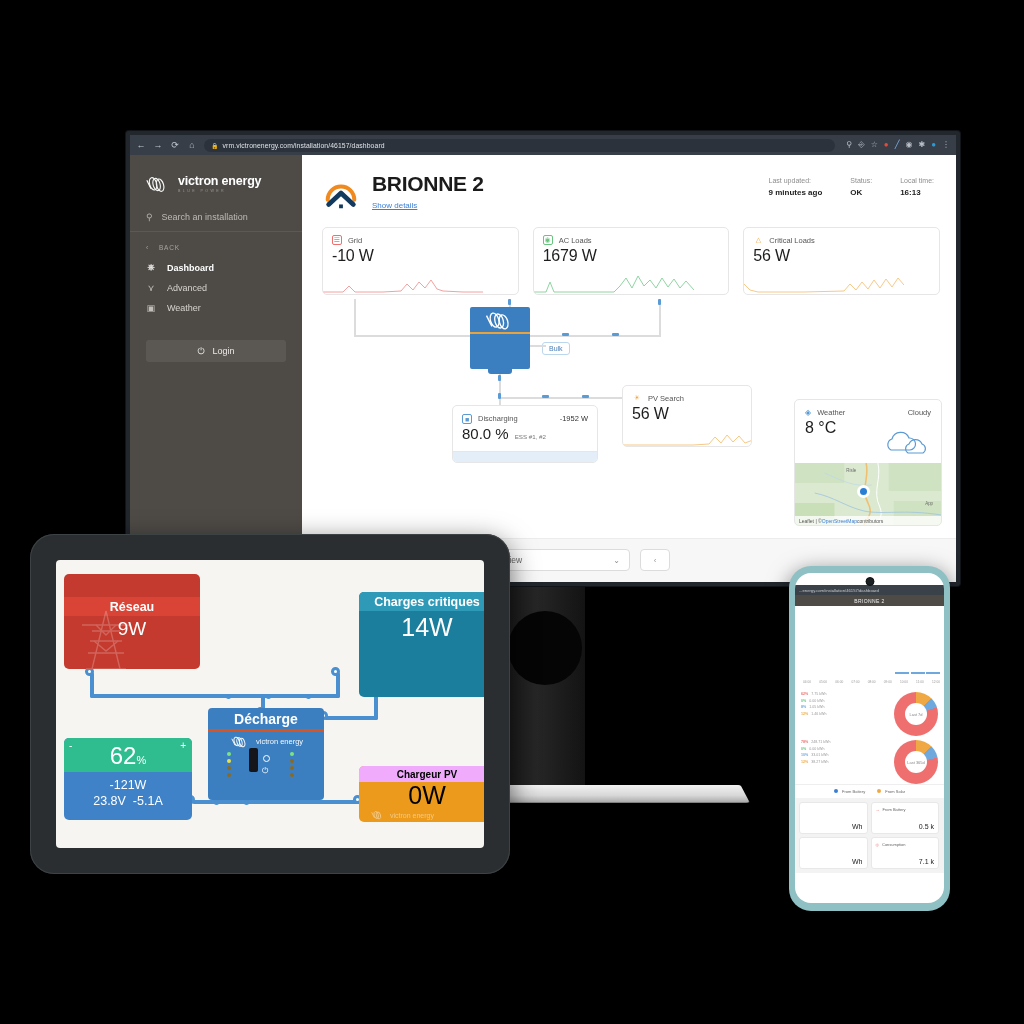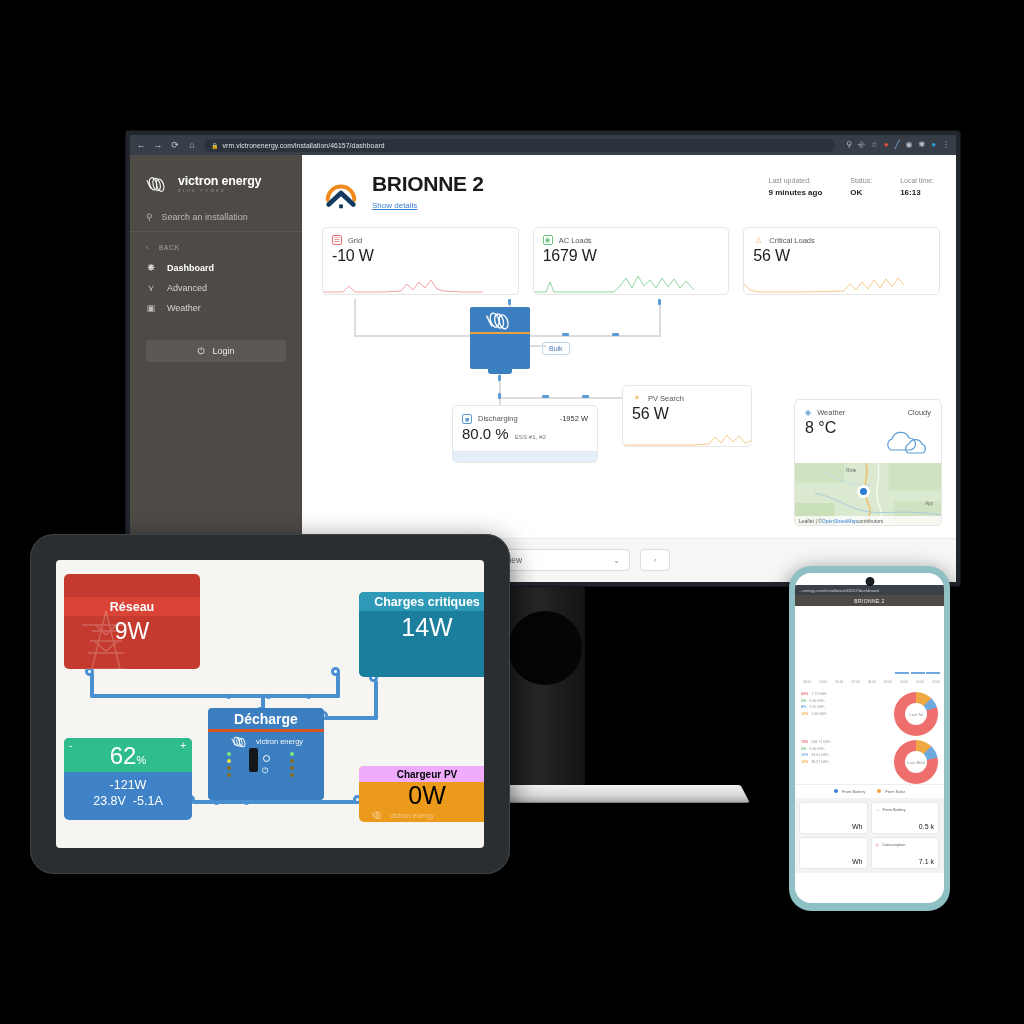--- a/index.html
+++ b/index.html
@@ -171,25 +171,25 @@
   .tablet-screen {
     position:absolute; left:26px; top:26px; right:26px; bottom:26px;
     background:#f6f5f2; border-radius:4px; overflow:hidden;
   }
   .tb-inner { position:absolute; inset:0; }
   .tb-box { position:absolute; border-radius:5px; overflow:hidden; color:#fff; }
   .tb-box-head { text-align:center; font-weight:700; padding:3px 0 2px 0; }
   .tb-box-val { text-align:center; font-weight:400; }
   .tb-grid { left:8px; top:14px; width:136px; height:95px; background:#c43a2e; }
   .tb-grid .tb-box-head { background:#da4437; font-size:12.5px;margin-top:23px; }
-  .tb-grid .tb-box-val { font-size:23px; margin-top:2px; }
+  .tb-grid .tb-box-val { font-size:19px; margin-top:2px; }
   .tb-ac { left:152px; top:14px; width:143px; height:95px; background:#28a963; }
   .tb-ac .tb-box-head { background:#34c171; font-size:12.5px; }
   .tb-ac .tb-box-val { font-size:25px; margin-top:2px; }
-  .tb-crit { left:303px; top:32px; width:136px; height:85px; background:#1b7e9c; }
+  .tb-crit { left:303px; top:32px; width:136px; height:105px; background:#1b7e9c; }
   .tb-crit .tb-box-head { background:#2e9ab8; font-size:12.5px; }
   .tb-crit .tb-box-val { font-size:25px; margin-top:2px; }
   .tb-inv { left:152px; top:148px; width:116px; height:92px; background:#3c7fc0; border-radius:4px; overflow:hidden; position:absolute; }
   .tb-inv-title { text-align:center; color:#fff; font-weight:700; font-size:14px; padding-top:3px; }
   .tb-inv-strip { height:3px; background:#d9541f; margin-top:2px; }
   .tb-inv-logo { text-align:center; color:#fff; font-size:7.5px; padding-top:4px; opacity:.95; }
   .tb-batt { left:8px; top:178px; width:128px; height:82px; border-radius:5px; overflow:hidden; position:absolute; background:#3f82c8; }
   .tb-batt-top { height:34px; background:#2fbd8f; position:relative; }
   .tb-batt-pct { position:absolute; left:0; right:0; top:4px; text-align:center; color:#fff; font-size:24px; font-weight:400; }
   .tb-batt-pct small { font-size:11px; }

